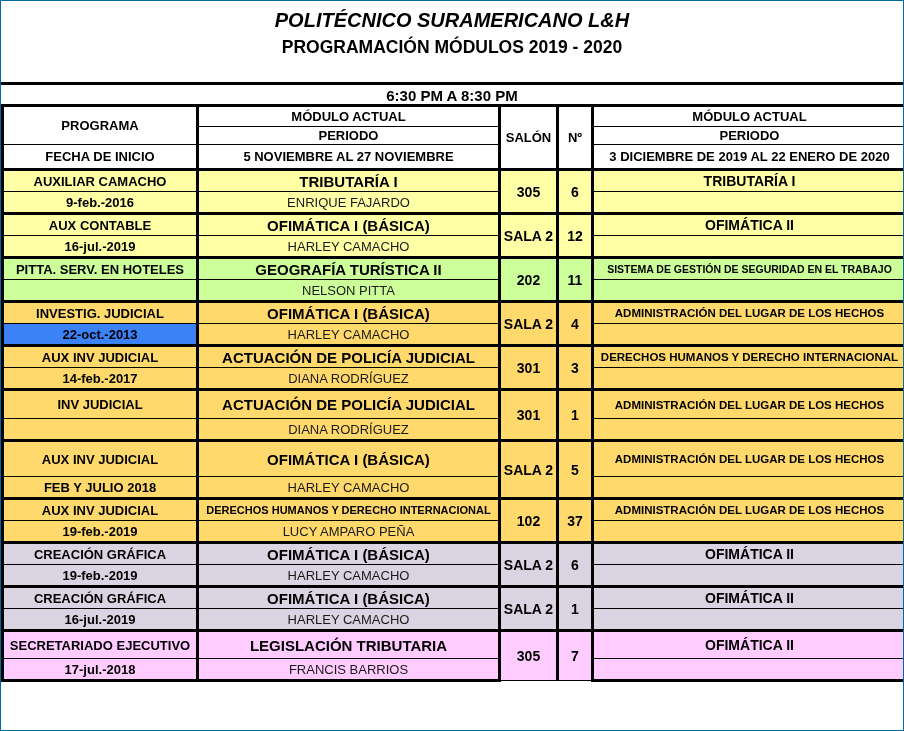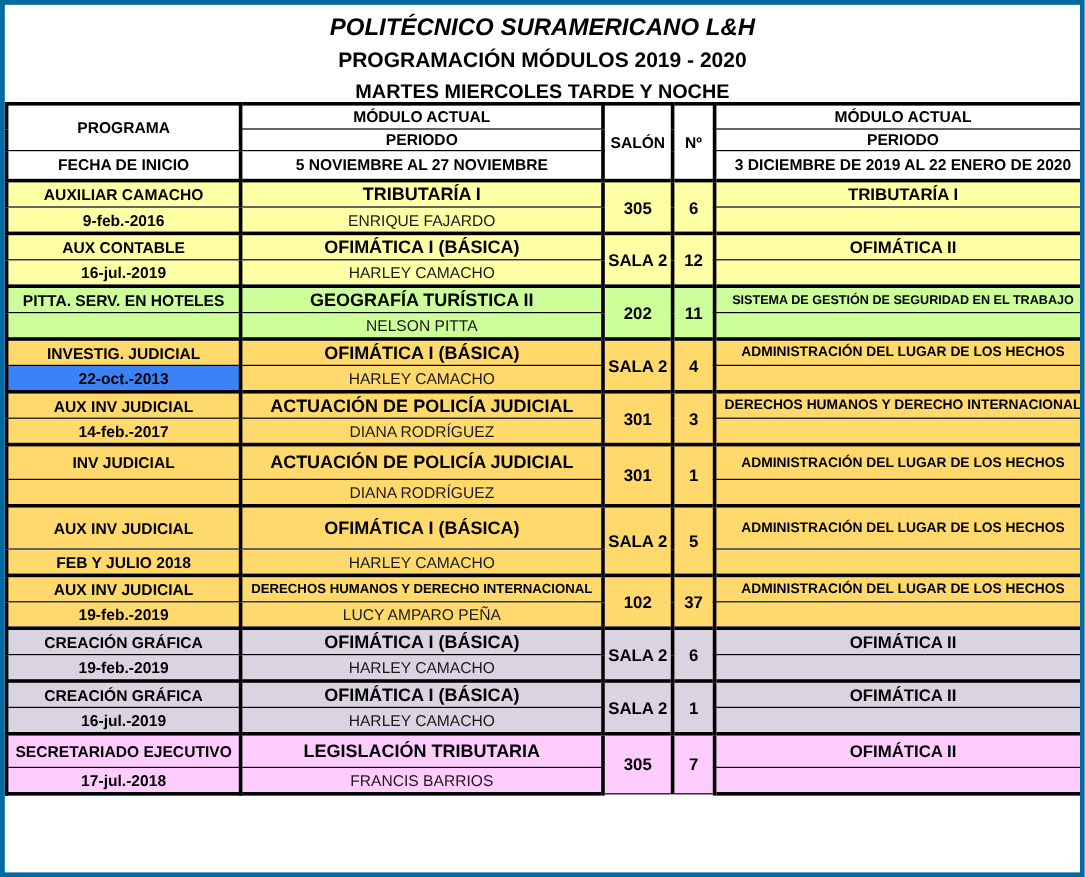--- a/index.html
+++ b/index.html
@@ -1,19 +1,19 @@
 <!DOCTYPE html>
 <html><head>
 <meta charset="utf-8">
 <style>
   html,body{margin:0;padding:0;background:#fff;}
   body{font-family:"Liberation Sans", sans-serif; color:#000;}
   .sheet{
     width:904px;height:731px;box-sizing:border-box;
-    border:4px solid #0369a1;
+    border:1px solid #0369a1;
     background:#fff;overflow:hidden;
   }
   
   .titles{text-align:center;padding-top:6px;height:81px;box-sizing:border-box;}
   .title-main{font-size:20px;font-weight:bold;font-style:italic;line-height:27px;}
   .title-sub{font-size:17.5px;font-weight:bold;line-height:27px;}
   .title-days{font-size:16.5px;font-weight:bold;line-height:27px;}
   
   .time-banner{
     border-top:3px solid #000;
@@ -54,23 +54,23 @@
   .next-lg{font-size:14px;} .next-md{font-size:11.5px;} .next-sm{font-size:10.5px;}
 </style>
 </head>
 <body>
 
 <div class="sheet">
 
   <div class="titles">
     <div class="title-main">POLITÉCNICO SURAMERICANO L&amp;H</div>
     <div class="title-sub">PROGRAMACIÓN MÓDULOS 2019 - 2020</div>
-    <div class="title-days">MARTES MIERCOLES TARDE Y NOCHE</div>
   </div>
 
+  <div class="time-banner">6:30 PM A 8:30 PM</div>
 
   <table>
     <colgroup>
         <col class="c1">
         <col class="c2">
         <col class="c3">
         <col class="c4">
         <col class="c5">
       </colgroup>
 

